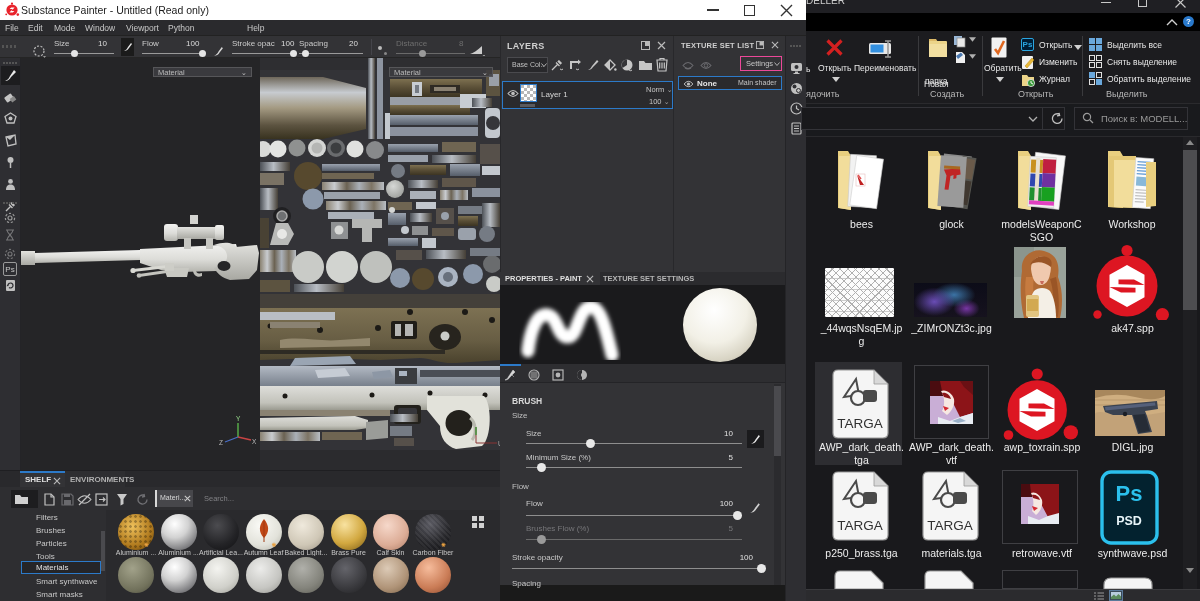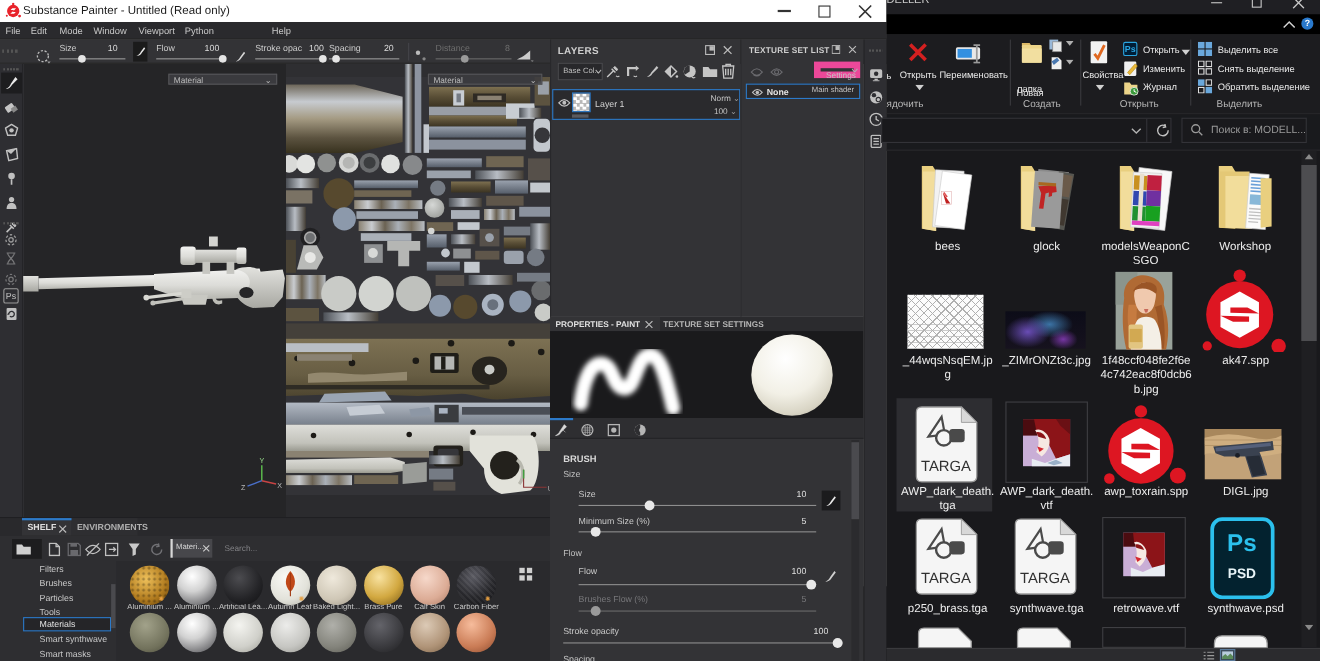--- a/index.html
+++ b/index.html
@@ -462,34 +462,34 @@
 <svg class="abs" style="left:97px;top:5px" width="8" height="8" viewBox="0 0 9 9">
           <path d="M1 1 L8 8 M8 1 L1 8" stroke="#bbb" stroke-width="1.2"></path>
         </svg>
 <svg class="abs" style="left:8px;top:25px" width="12" height="9" viewBox="0 0 12 9">
           <path d="M1 4.5 Q6 -1.5 11 4.5 Q6 10.5 1 4.5 Z M3 7 q3 2 6 0" fill="none" stroke="#6a6a6e" stroke-width="1.1"></path>
         </svg>
 <svg class="abs" style="left:26px;top:25px" width="12" height="9" viewBox="0 0 12 9">
           <path d="M1 4.5 Q6 -1.5 11 4.5 Q6 10.5 1 4.5 Z" fill="none" stroke="#6a6a6e" stroke-width="1.1"></path>
           <circle cx="6" cy="4.5" r="1.8" fill="none" stroke="#6a6a6e"></circle>
         </svg>
-<div class="abs" style="left:66px;top:20px;width:42px;height:15px;border:6px solid #ec4899;font-size:7.5px;color:#c5c5c5;line-height:14px;padding-left:5px">Settings</div>
+<div class="abs" style="left:66px;top:20px;width:42px;height:15px;border:1px solid #ec4899;font-size:7.5px;color:#c5c5c5;line-height:14px;padding-left:5px">Settings</div>
 <svg class="abs" style="left:100px;top:26px" width="6" height="4" viewBox="0 0 6 4">
           <path d="M0.5 0.5 L3 3.5 L5.5 0.5" stroke="#b0b0b0" fill="none"></path>
         </svg>
 <div class="abs" style="left:4px;top:40px;width:104px;height:14px;background:#2a2a2d;border:1px solid #2c7ac9"></div>
 <svg class="abs" style="left:9px;top:44px" width="11" height="8" viewBox="0 0 12 9">
           <path d="M1 4.5 Q6 -1.5 11 4.5 Q6 10.5 1 4.5 Z" fill="none" stroke="#c0c0c0" stroke-width="1.1"></path>
           <circle cx="6" cy="4.5" r="1.8" fill="#c0c0c0"></circle>
         </svg>
 <div class="abs tx" style="left:23px;top:43px;font-size:8px;font-weight:bold;color:#e5e5e5">None</div>
 <div class="abs tx" style="left:64px;top:43px;font-size:7px;color:#c5c5c5">Main shader</div>
 </div>
 
-<div class="abs" style="left:500px;top:288px;width:285px;height:313px;background:#333336">
+<div class="abs" style="left:500px;top:272px;width:285px;height:313px;background:#333336">
 <div class="abs" style="left:0;top:0;width:285px;height:13px;background:#2b2b2e"></div>
 <div class="abs" style="left:0;top:0;width:100px;height:13px;background:#333336"></div>
 <div class="abs tx" style="left:5px;top:2px;font-size:7.5px;font-weight:bold;color:#e0e0e0">PROPERTIES - PAINT</div>
 <svg class="abs" style="left:86px;top:3px" width="8" height="8" viewBox="0 0 9 9">
           <path d="M1 1 L8 8 M8 1 L1 8" stroke="#bbb" stroke-width="1.2"></path>
         </svg>
 <div class="abs tx" style="left:103px;top:2px;font-size:7.5px;font-weight:bold;color:#b5b5b5">TEXTURE SET SETTINGS</div>
 
 <div class="abs" style="left:0;top:13px;width:285px;height:79px;background:#1a1a1c"></div>
 <svg class="abs" style="left:0;top:13px" width="285" height="79" viewBox="0 0 285 79">
@@ -734,21 +734,21 @@
           <path d="M2 5 L7 1.5 L9 4 L4 8 Z" fill="#4a78b0"></path>
         </svg>
 <svg class="abs" style="left:163px;top:23px" width="7" height="5" viewBox="0 0 8 5">
           <path d="M0 0 L8 0 L4 5 Z" fill="#b0b0b0"></path>
         </svg>
 <div class="abs" style="left:176px;top:5px;width:1px;height:60px;background:#3a3a3d"></div>
 <svg class="abs" style="left:184px;top:5px" width="18" height="23" viewBox="0 0 18 23">
           <rect x="1.5" y="1.5" width="15" height="20" rx="1" fill="#f2f2f2"></rect>
           <path d="M5 13 L8 17 L14 5" stroke="#e06820" stroke-width="2.6" fill="none"></path>
         </svg>
-<div class="abs tx" style="left:178px;top:32px;font-size:8.5px;color:#e8e8e8">Свойства</div>
+<div class="abs tx" style="left:178px;top:32px;font-size:8.5px;color:#e8e8e8">Обратить</div>
 <svg class="abs" style="left:190px;top:46px" width="8" height="5" viewBox="0 0 8 5">
           <path d="M0 0 L8 0 L4 5 Z" fill="#d0d0d0"></path>
         </svg>
 <div class="abs" style="left:215px;top:7px;width:13px;height:13px;background:#001e36;border:1.2px solid #2aa5e0;border-radius:2px;color:#2aa5e0;font-size:8px;font-weight:bold;text-align:center;line-height:12px">Ps</div>
 <div class="abs tx" style="left:233px;top:9px;font-size:8.5px;color:#e8e8e8">Открыть</div>
 <svg class="abs" style="left:268px;top:14px" width="8" height="5" viewBox="0 0 8 5">
           <path d="M0 0 L8 0 L4 5 Z" fill="#d0d0d0"></path>
         </svg>
 <svg class="abs" style="left:215px;top:24px" width="14" height="15" viewBox="0 0 14 15">
           <rect x="1" y="1" width="11" height="13" rx="1" fill="#f0f0f0"></rect>
@@ -890,21 +890,20 @@
 <circle cx="37" cy="42" r="30.5" fill="#dd1622"></circle>
 <circle cx="37" cy="6.5" r="5.6" fill="#dd1622"></circle>
 <circle cx="7.5" cy="70.5" r="4.2" fill="#dd1622"></circle>
 <circle cx="72.4" cy="70.6" r="6.6" fill="#dd1622"></circle>
 <path d="M37 21 L54.5 30.8 L54.5 53.2 L37 63 L19.5 53.2 L19.5 30.8 Z" fill="#fff"></path>
 <path d="M28.5 35.5 L44 35.5 L54.5 41 L28.5 40.3 Z" fill="#dd1622"></path>
 <path d="M45.5 48.5 L31 48.5 L19.5 43 L45.5 43.7 Z" fill="#dd1622"></path>
 </svg>
 <div class="abs" style="left:10px;top:185px;width:91px;text-align:center;line-height:13px">_44wqsNsqEM.jp<br>g</div>
 <div class="abs" style="left:100px;top:185px;width:91px;text-align:center">_ZIMrONZt3c.jpg</div>
-<div class="abs" style="left:190px;top:185px;width:92px;text-align:center;line-height:13px">1f48ccf048fe2f6e<br>4c742eac8f0dcb6<br>b.jpg</div>
 <div class="abs" style="left:281px;top:185px;width:91px;text-align:center">ak47.spp</div>
 
 <div class="abs" style="left:9px;top:225px;width:87px;height:103px;background:#2d2d31"></div>
 <svg class="abs" style="left:26px;top:232px" width="57" height="70" viewBox="0 0 57 70">
 <path d="M6 1 L42 1 L56 15 L56 64 Q56 69 51 69 L6 69 Q1 69 1 64 L1 6 Q1 1 6 1 Z" fill="#f5f5f5" stroke="#9a9a9a" stroke-width="1.2"></path>
 <path d="M42 1 L56 15 L42 15 Z" fill="#d8d8d8" stroke="#9a9a9a" stroke-width="0.8"></path>
 <path d="M12 28 L24 10 L27 26 Z" fill="none" stroke="#4a4a4a" stroke-width="2"></path>
 <circle cx="26" cy="29" r="7" fill="#f5f5f5" stroke="#4a4a4a" stroke-width="2.2"></circle>
 <rect x="31" y="21" width="14" height="12" rx="3" fill="#4a4a4a"></rect>
 <text x="28" y="59" font-size="13.5" fill="#303030" text-anchor="middle" font-family="Liberation Sans">TARGA</text>
@@ -970,21 +969,21 @@
 <path d="M11 11 C14 10 18 12 19 16 L12 14 Z" fill="#8c1418"></path>
 <path d="M11 22 L17 24 L13 27 Z" fill="#d42830"></path>
 <path d="M7 32 L18 36 L27 32 L38 29 L38 40 L7 40 Z" fill="#e8ecf2"></path>
 </svg>
 <svg class="abs" style="left:294px;top:333px" width="59" height="75" viewBox="0 0 59 75">
 <rect x="2" y="2" width="55" height="71" rx="9" fill="#03222f" stroke="#2bc0ed" stroke-width="3.4"></rect>
 <text x="29" y="31" font-size="22" font-weight="bold" fill="#2bc0ed" text-anchor="middle" font-family="Liberation Sans">Ps</text>
 <text x="29" y="55" font-size="12.5" font-weight="bold" fill="#e8f4f8" text-anchor="middle" font-family="Liberation Sans">PSD</text>
 </svg>
 <div class="abs" style="left:10px;top:410px;width:91px;text-align:center">p250_brass.tga</div>
-<div class="abs" style="left:100px;top:410px;width:91px;text-align:center">synthwave.tga</div>
+<div class="abs" style="left:100px;top:410px;width:91px;text-align:center">materials.tga</div>
 <div class="abs" style="left:190px;top:410px;width:92px;text-align:center">retrowave.vtf</div>
 <div class="abs" style="left:281px;top:410px;width:91px;text-align:center">synthwave.psd</div>
 
 <svg class="abs" style="left:28px;top:433px" width="50" height="19" viewBox="0 0 50 19">
           <path d="M6 1 L37 1 L49 13 L49 19 L1 19 L1 6 Q1 1 6 1 Z" fill="#f5f5f5" stroke="#9a9a9a" stroke-width="1.2"></path>
         </svg>
 <svg class="abs" style="left:118px;top:433px" width="50" height="19" viewBox="0 0 50 19">
           <path d="M6 1 L37 1 L49 13 L49 19 L1 19 L1 6 Q1 1 6 1 Z" fill="#f5f5f5" stroke="#9a9a9a" stroke-width="1.2"></path>
         </svg>
 <div class="abs" style="left:196px;top:433px;width:76px;height:19px;border:1px solid #3f3f43"></div>

